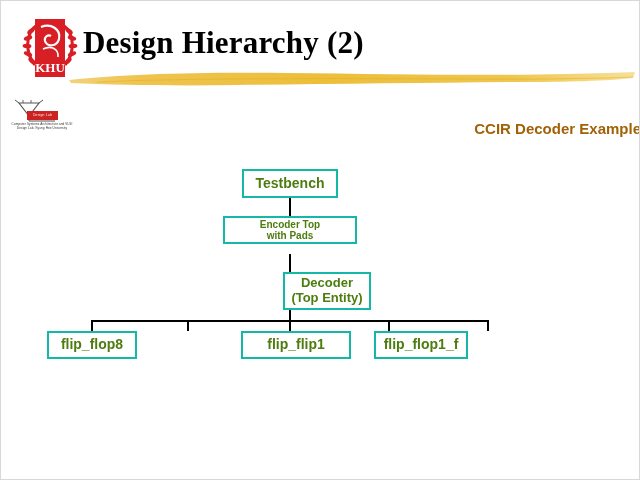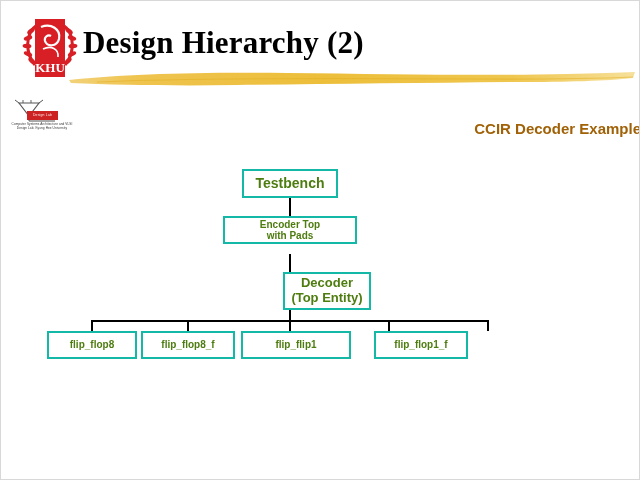--- a/index.html
+++ b/index.html
@@ -120,21 +120,21 @@
     display: block;
     white-space: pre-line;
   }
 
   
   #node-testbench   { left: 241px; top: 168px; width: 96px;  height: 29px; font-size: 14px; }
   #node-encoder     { left: 222px; top: 215px; width: 134px; height: 28px; font-size: 10px; }
   #node-decoder     { left: 234px; top: 271px; width: 88px; height: 38px; font-size: 13px; margin-left: 48px; }
 
   
-  .leaf { top: 330px; height: 28px; font-size: 10px; }
+  .leaf { top: 330px; height: 28px; font-size: 14px; }
   #node-ff8    { left: 46px;  width: 90px;  }
   #node-ff8f   { left: 140px; width: 94px;  }
   #node-ff1    { left: 240px; width: 110px;  }
   #node-ff1f   { left: 341px; width: 94px; margin-left: 32px;  }
   #node-core   { left: 450px; width: 73px;  }
 
   
   .conn {
     position: absolute;
     background: #000000;
@@ -251,23 +251,20 @@
 
   <div class="node" id="node-decoder">
     <span class="node-label">Decoder
 (Top Entity)</span>
   </div>
 
   <div class="node leaf" id="node-ff8">
     <span class="node-label">flip_flop8</span>
   </div>
 
-  <div class="node leaf" id="node-ff8f">
-    <span class="node-label">flip_flop8_f</span>
-  </div>
 
   <div class="node leaf" id="node-ff1">
     <span class="node-label">flip_flip1</span>
   </div>
 
   <div class="node leaf" id="node-ff1f">
     <span class="node-label">flip_flop1_f</span>
   </div>
 
 

